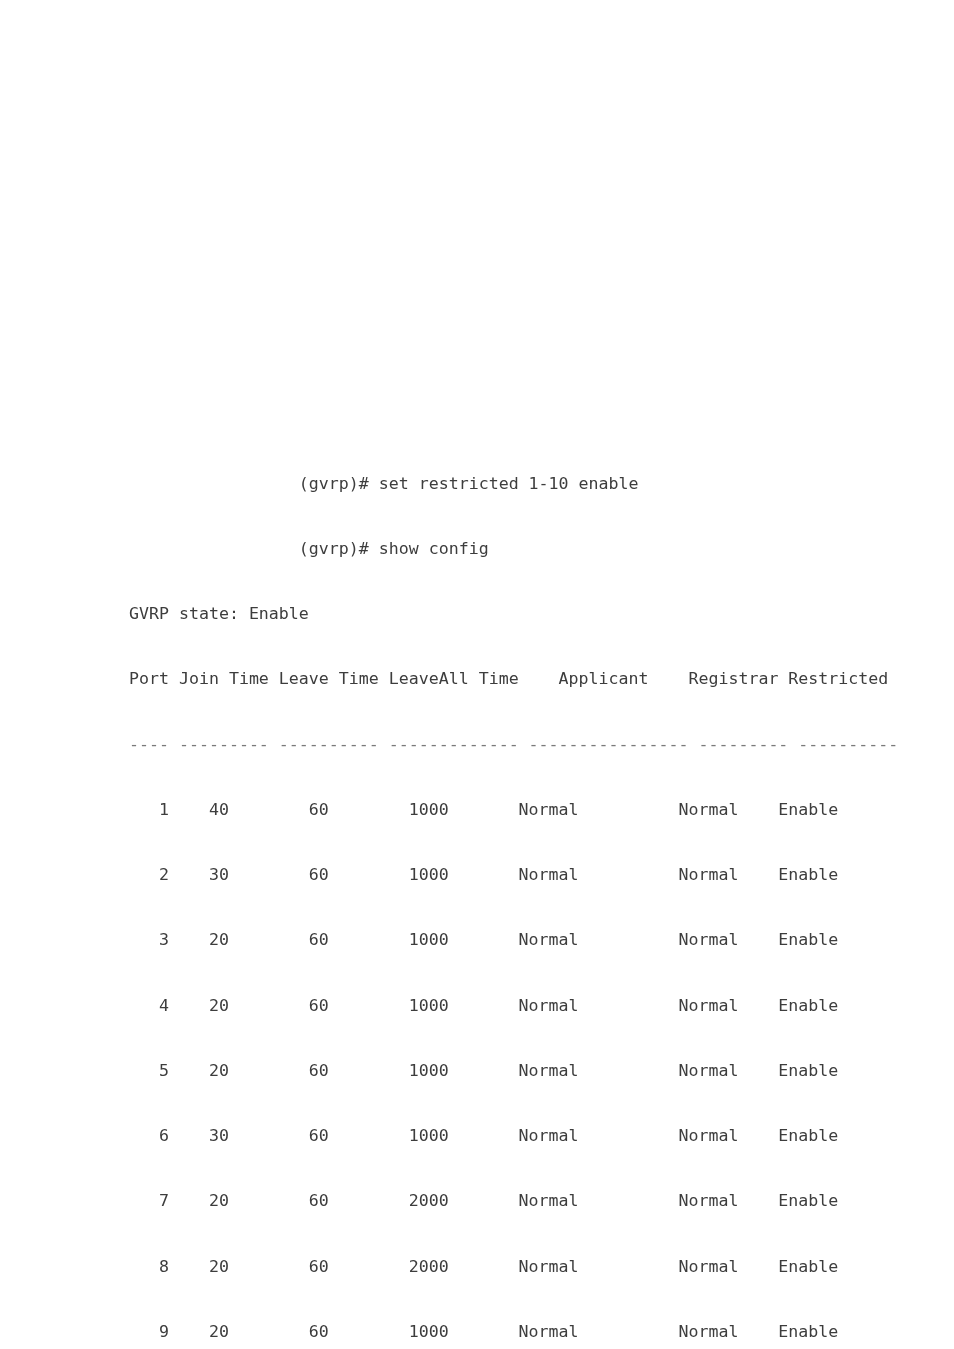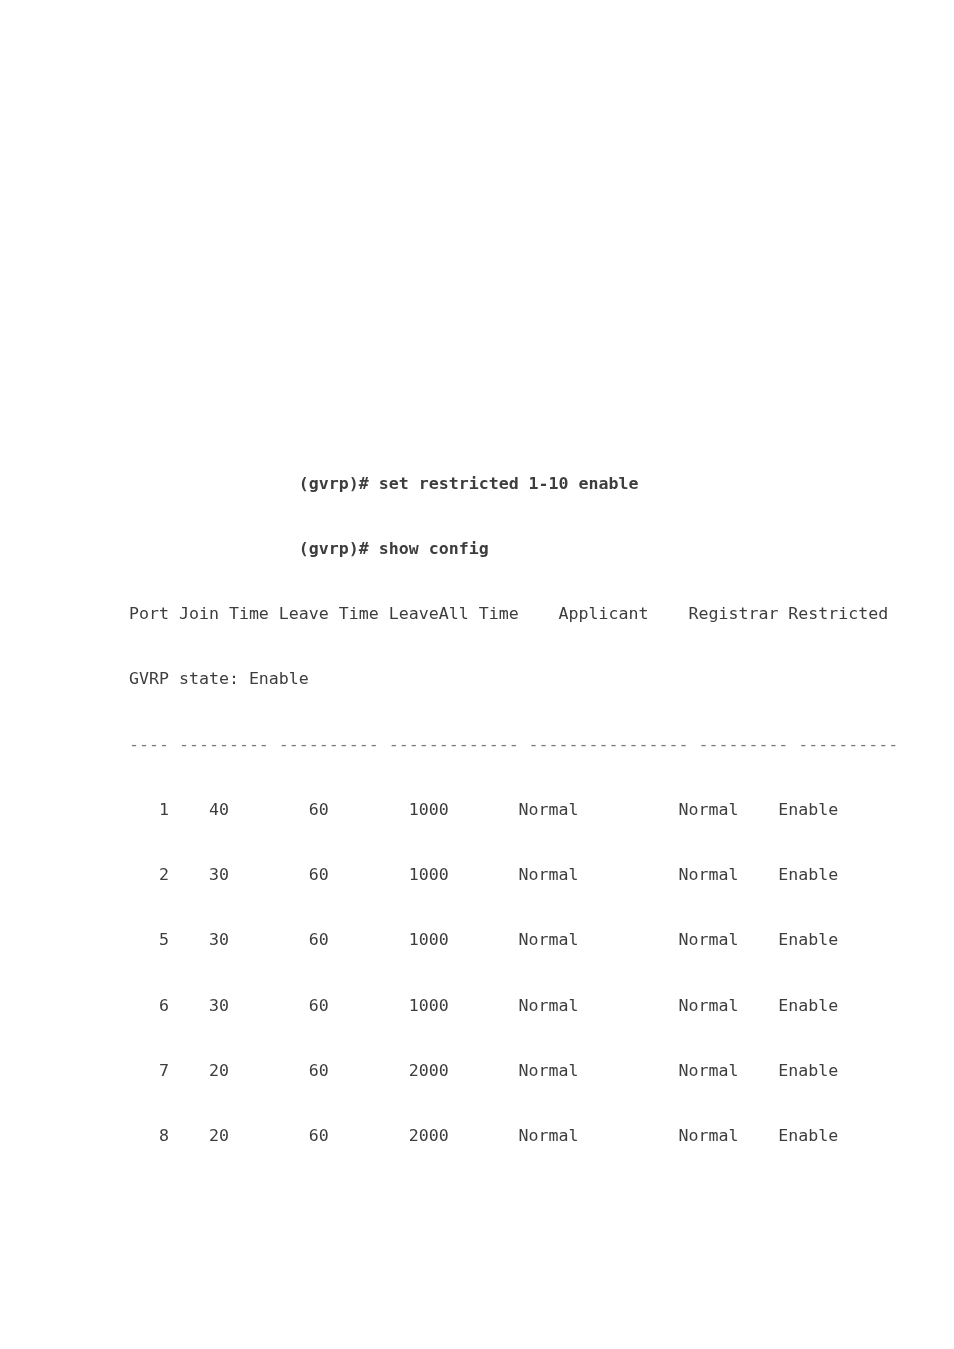--- a/index.html
+++ b/index.html
@@ -23,38 +23,41 @@
     letter-spacing: 0px;
     color: #3d3d3d;
     white-space: pre;
     -webkit-font-smoothing: antialiased;
   }
   .line {
     white-space: pre;
     height: 21.75px;
     display: block;
   }
-  .cmd-line { white-space: pre; display: block; height: 21.75px; font-weight: bold; }
+  .cmd-line { white-space: pre; display: block; height: 21.75px; }
   .sep-line { white-space: pre; display: block; height: 21.75px; color: #7a7a7a; }
 </style>
 </head>
 <body>
 
 <div id="terminal-output">
   <span class="cmd-line">                 (gvrp)# set restricted 1-10 enable</span>
   <span class="cmd-line">                 (gvrp)# show config</span>
+  <span class="line">GVRP state: Enable</span>
   <span class="line">Port Join Time Leave Time LeaveAll Time    Applicant    Registrar Restricted</span>
-  <span class="line">GVRP state: Enable</span>
   <span class="sep-line">---- --------- ---------- ------------- ---------------- --------- ----------</span>
   <span class="line">   1    40        60        1000       Normal          Normal    Enable</span>
   <span class="line">   2    30        60        1000       Normal          Normal    Enable</span>
-  <span class="line">   5    30        60        1000       Normal          Normal    Enable</span>
+  <span class="line">   3    20        60        1000       Normal          Normal    Enable</span>
+  <span class="line">   4    20        60        1000       Normal          Normal    Enable</span>
+  <span class="line">   5    20        60        1000       Normal          Normal    Enable</span>
   <span class="line">   6    30        60        1000       Normal          Normal    Enable</span>
   <span class="line">   7    20        60        2000       Normal          Normal    Enable</span>
   <span class="line">   8    20        60        2000       Normal          Normal    Enable</span>
+  <span class="line">   9    20        60        1000       Normal          Normal    Enable</span>
   
   
   
   
   
   
   
 </div>
 
 </body></html>

